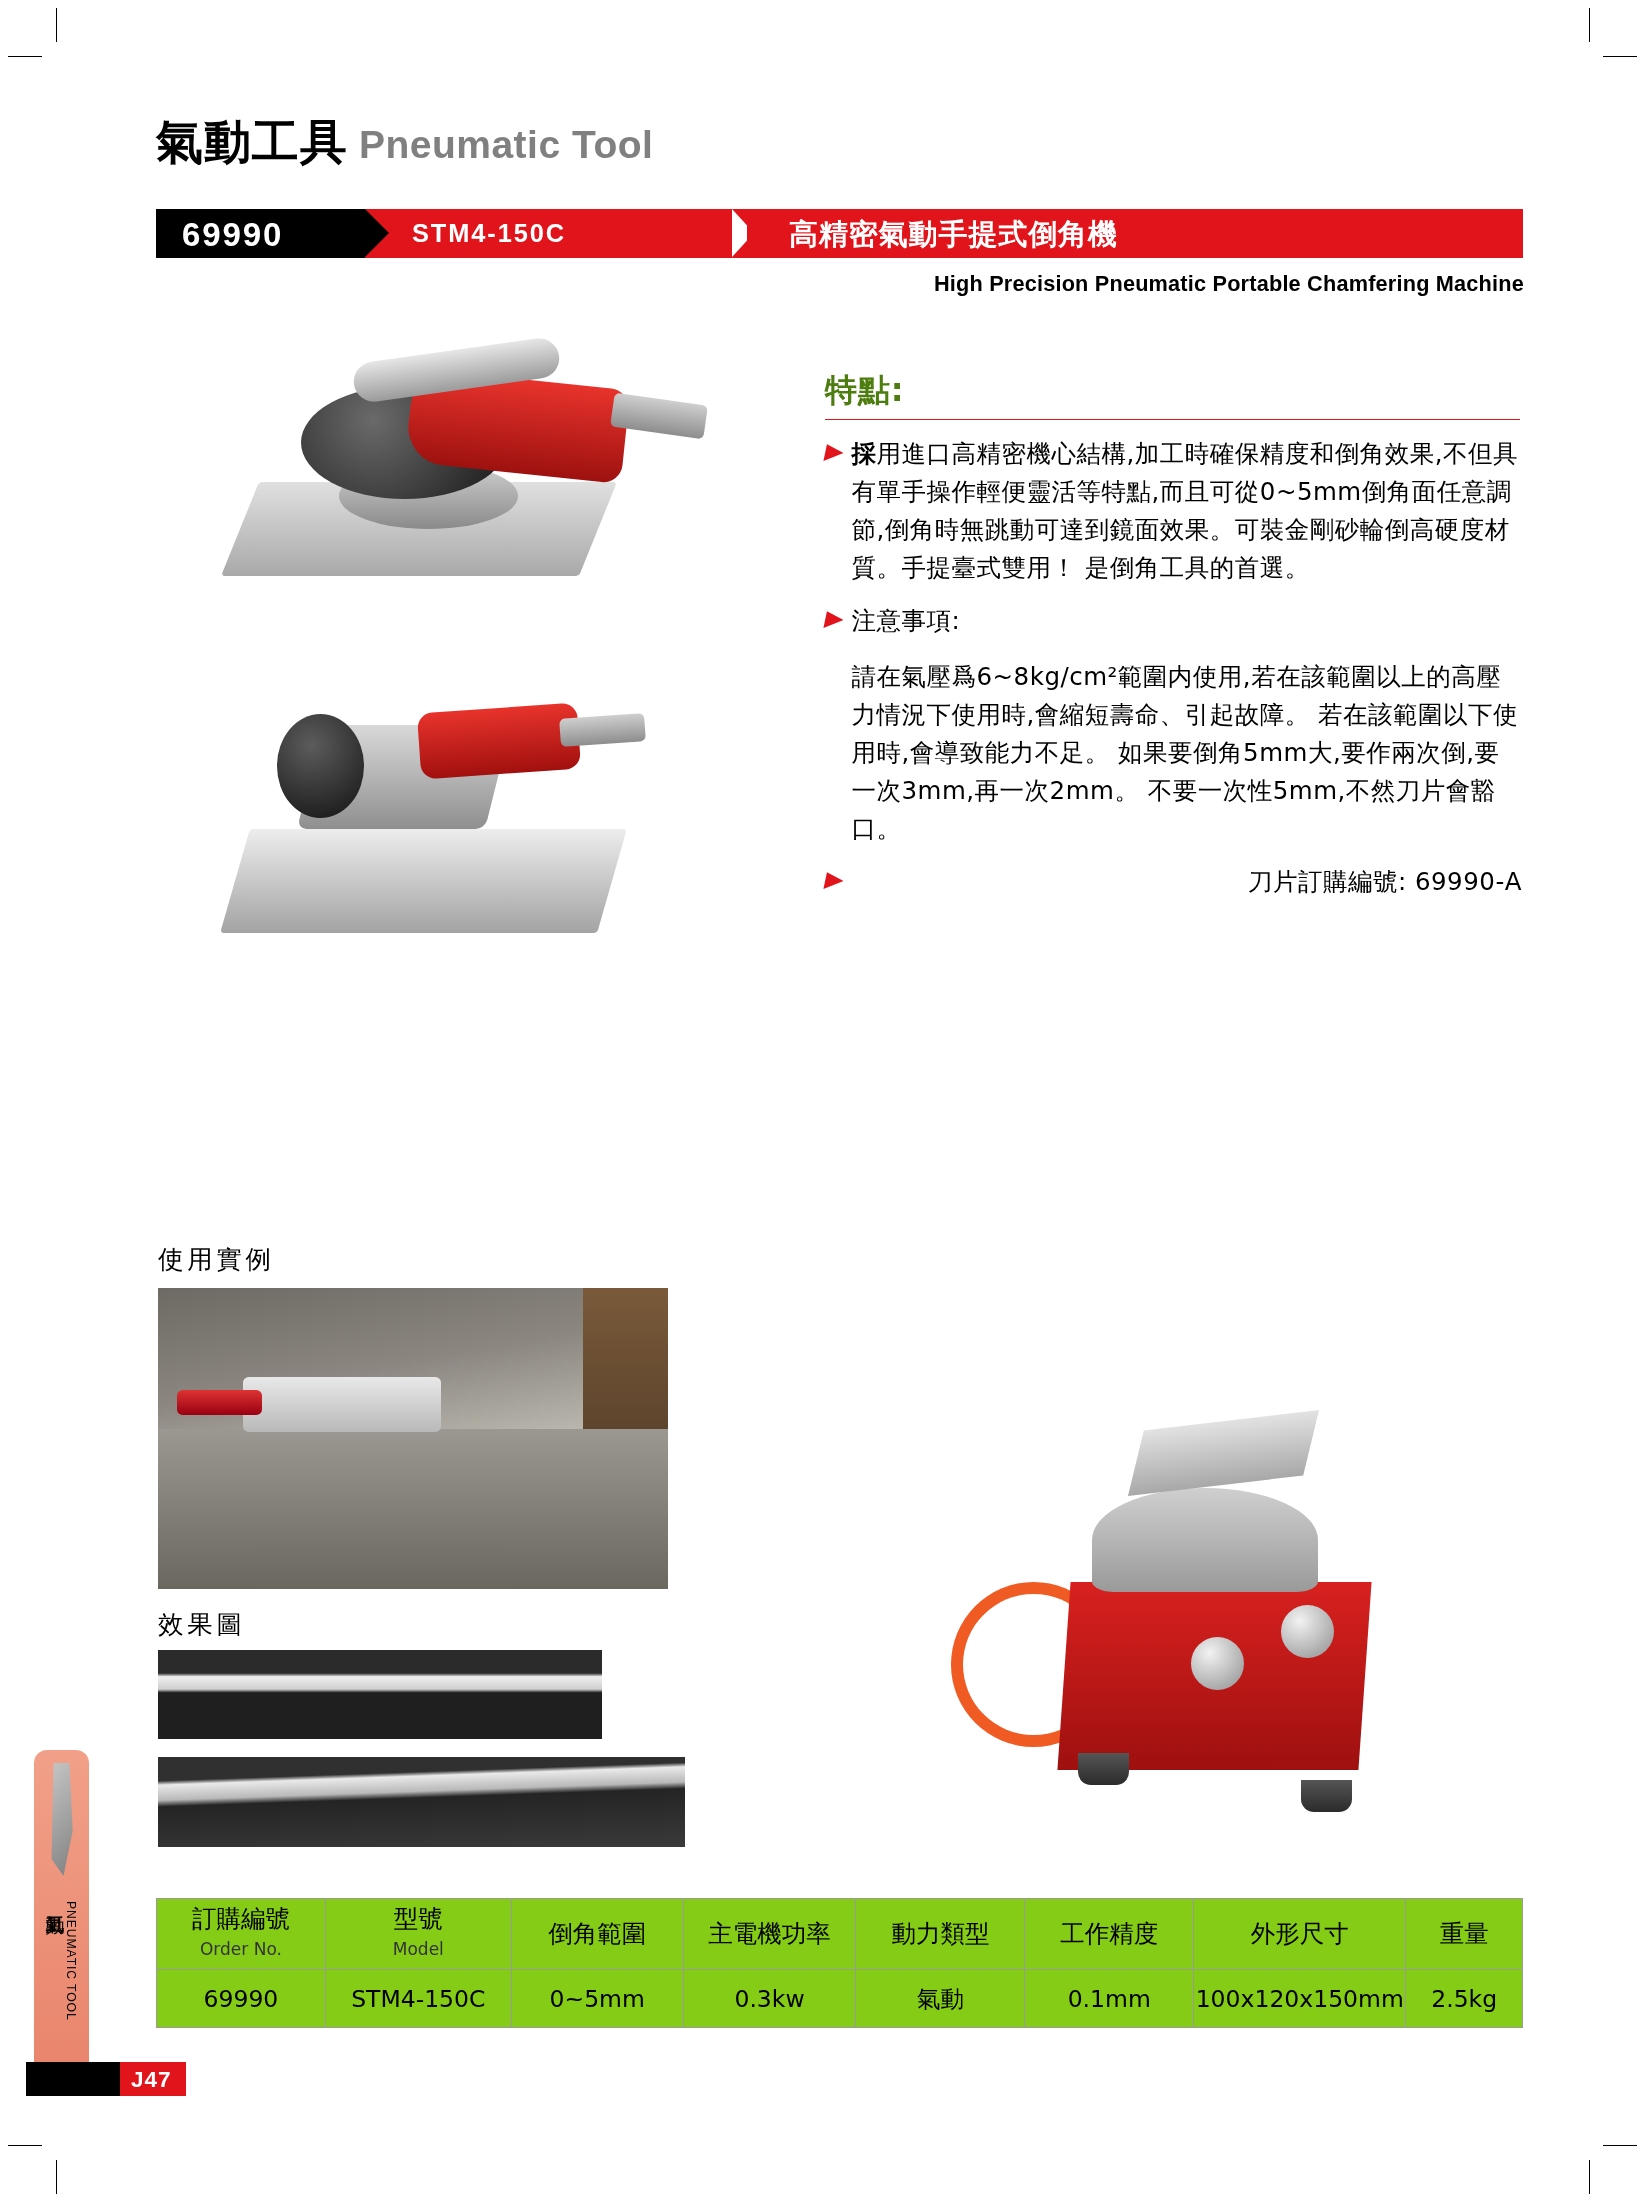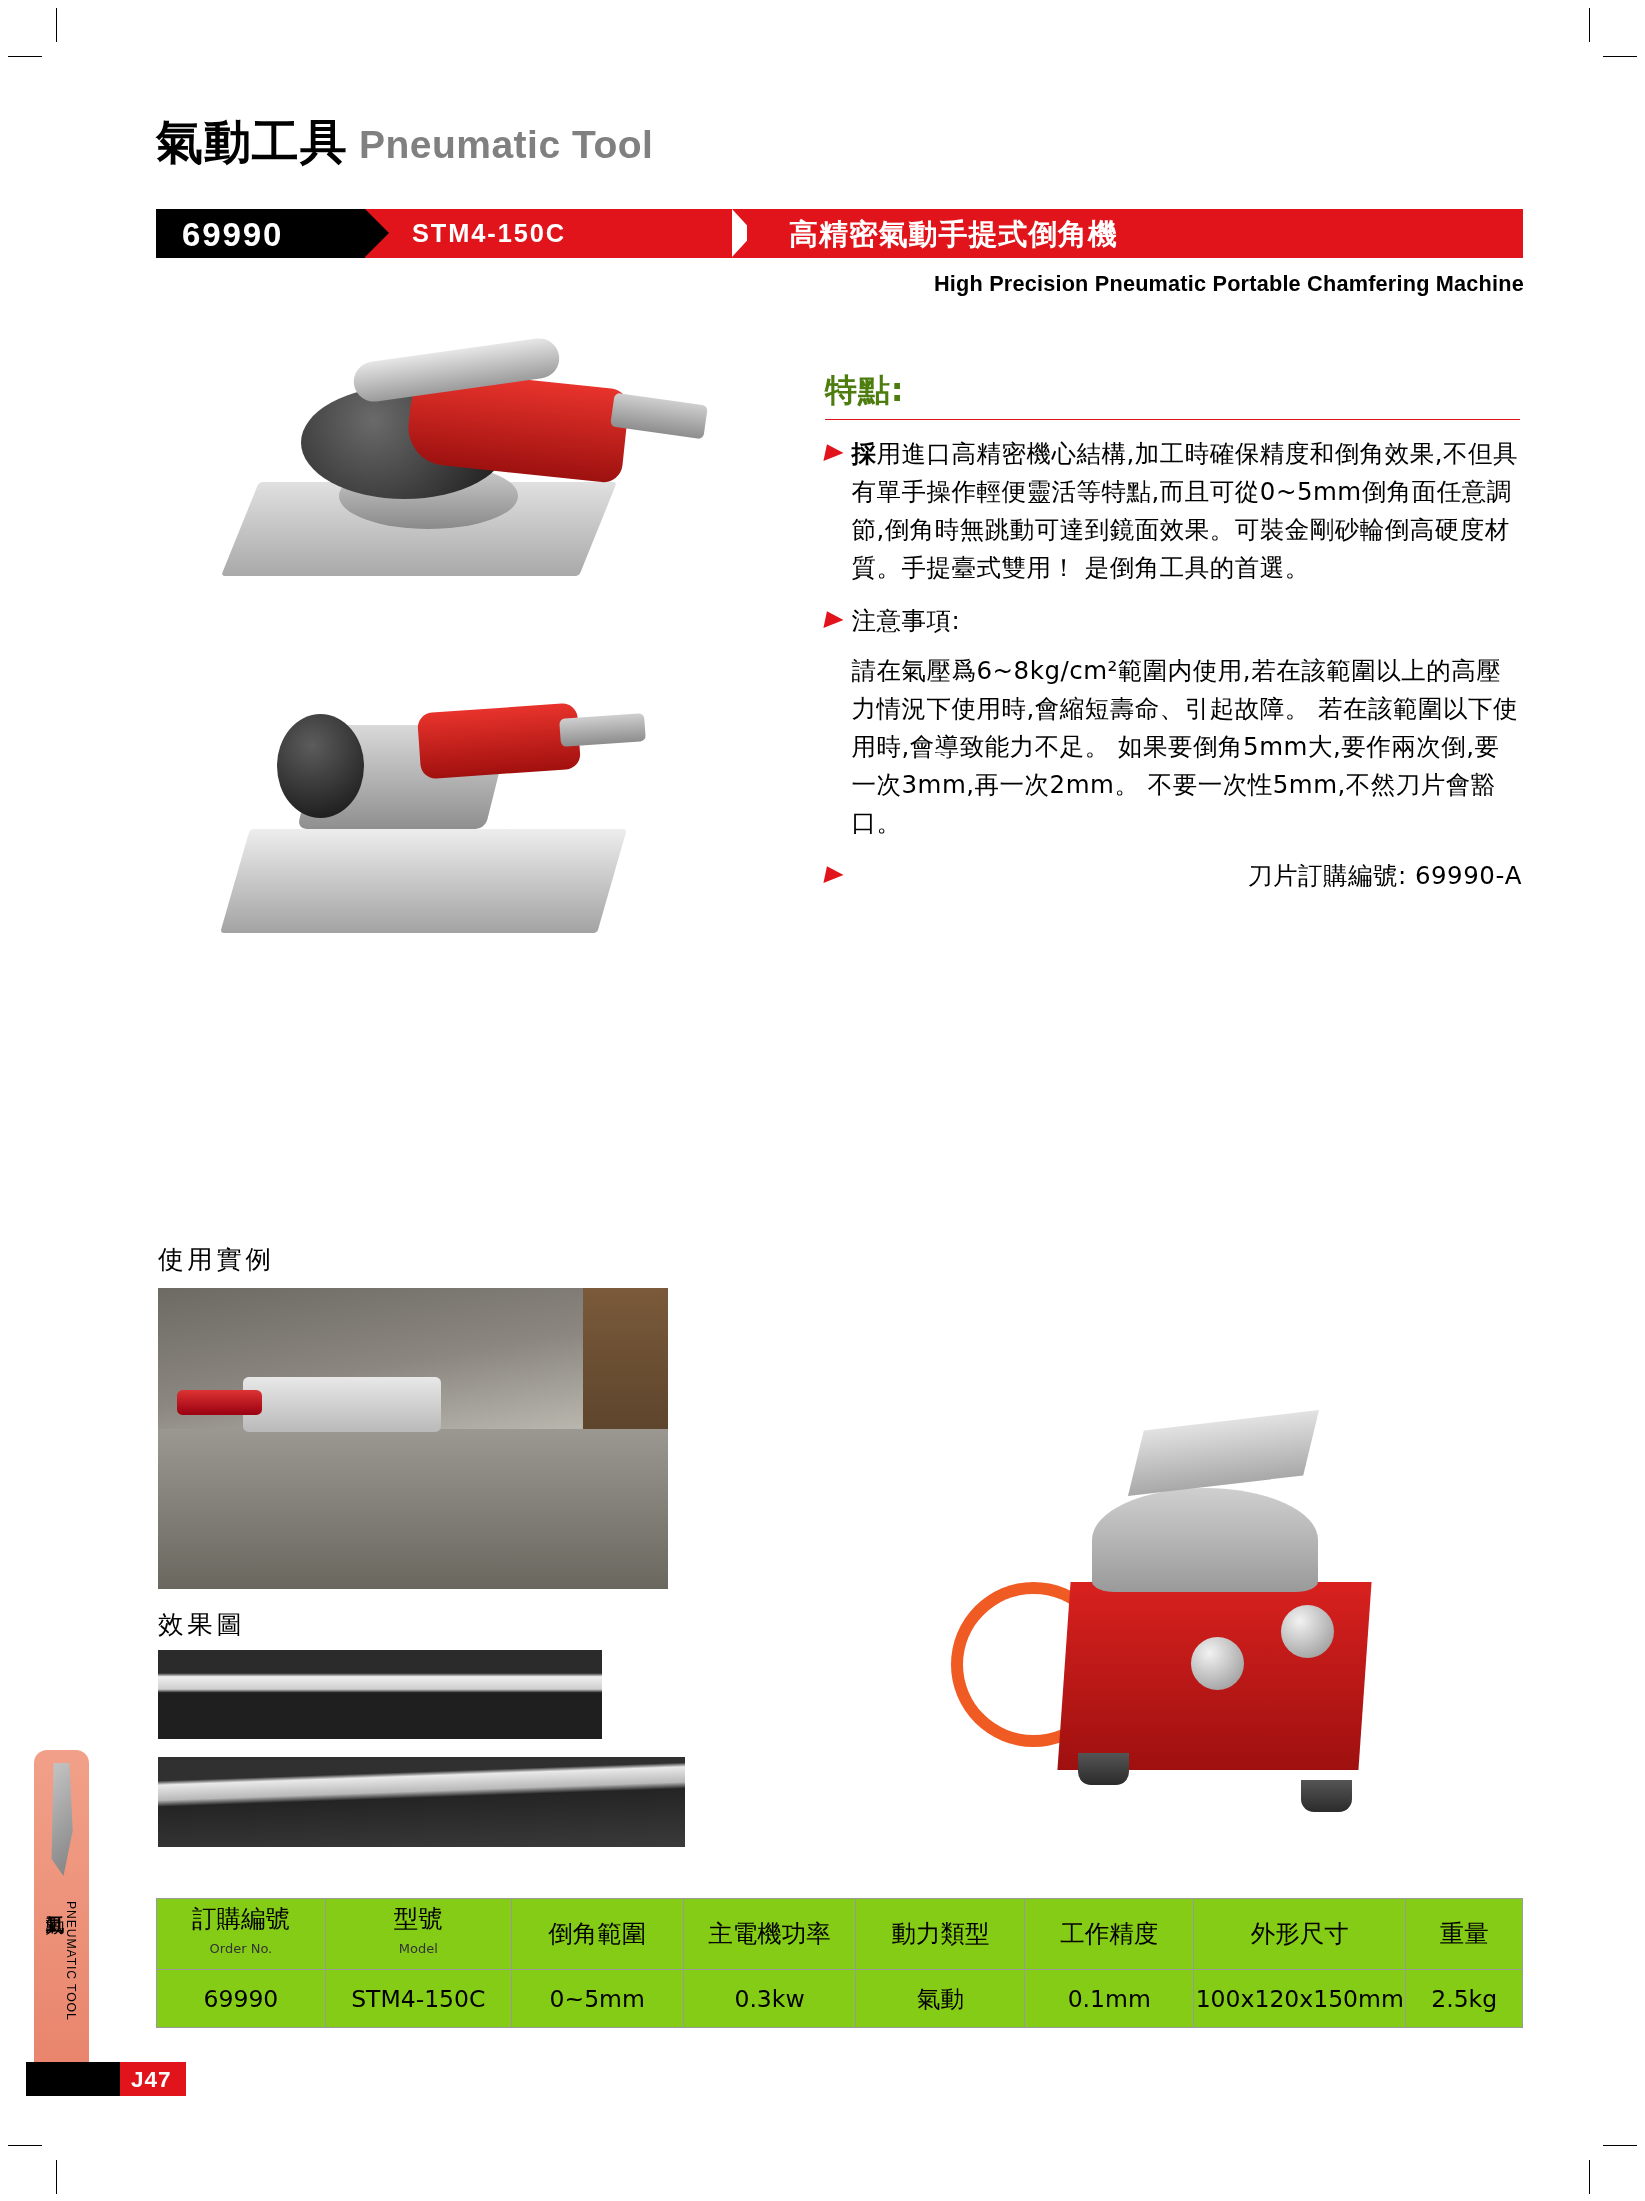--- a/index.html
+++ b/index.html
@@ -166,21 +166,21 @@
     line-height: 38px;
     color: #000;
     letter-spacing: 0.5px;
   }
   .feat-text .lead { font-weight: bold; }
   .feat-sub {
     font-family: "DejaVu Sans", sans-serif;
     font-size: 24.5px;
     line-height: 38px;
     letter-spacing: 0.5px;
-    margin-top: 12px;
+    margin-top: 18px;
   }
 
   
   .photo { position: absolute; }
 
   #photo-main { left: 240px; top: 341px; width: 527px; height: 245px; }
   #photo-side { left: 235px; top: 697px; width: 490px; height: 245px; }
 
   
   .label-usage {
@@ -329,21 +329,21 @@
     font-family: "DejaVu Sans", sans-serif;
   }
   table.spec th {
     height: 68px;
     font-weight: normal;
     font-size: 24.5px;
     line-height: 28px;
   }
   table.spec th .sub {
     display: block;
-    font-size: 13px;
+    font-size: 17px;
     color: #333;
     margin-top: 2.8px;
   }
   table.spec td {
     height: 55px;
     font-size: 23.5px;
   }
   .footer-wrap {
     position: absolute;
     left: 26px; top: 2062px;

